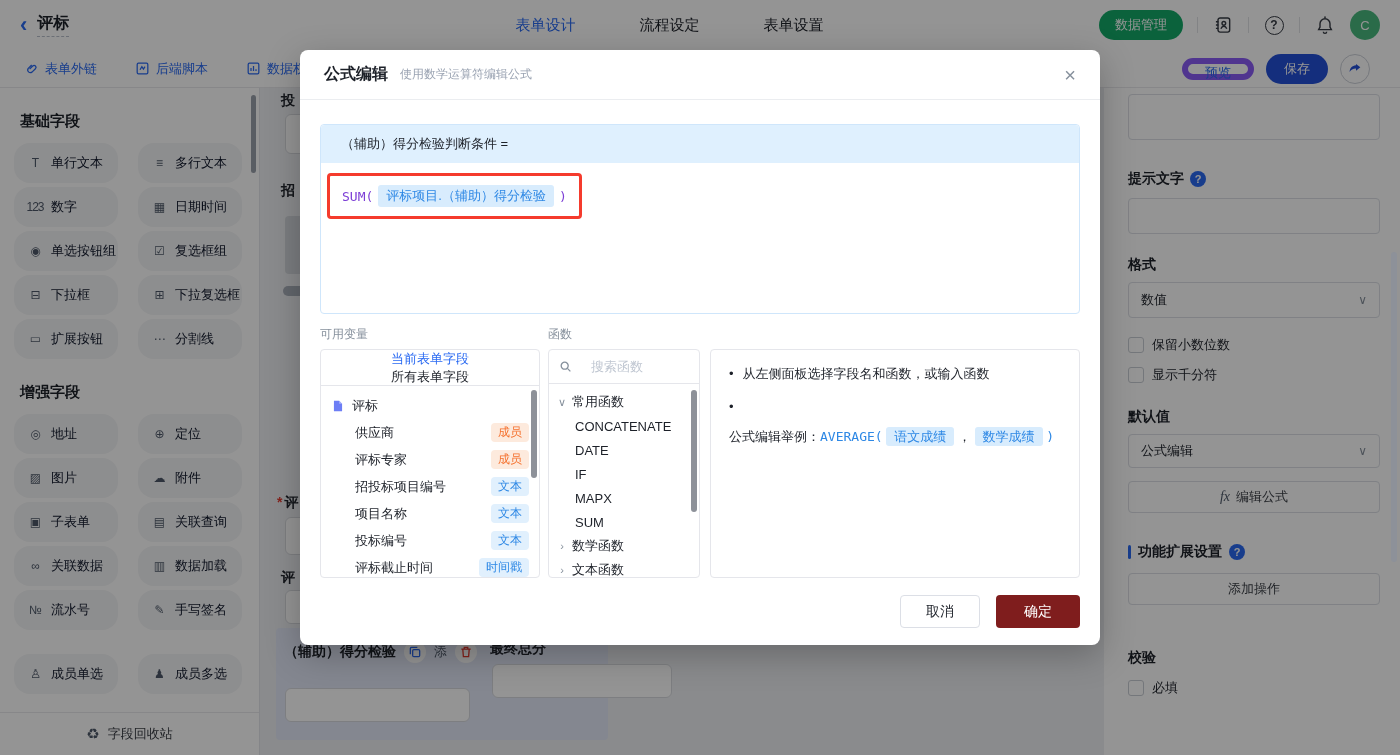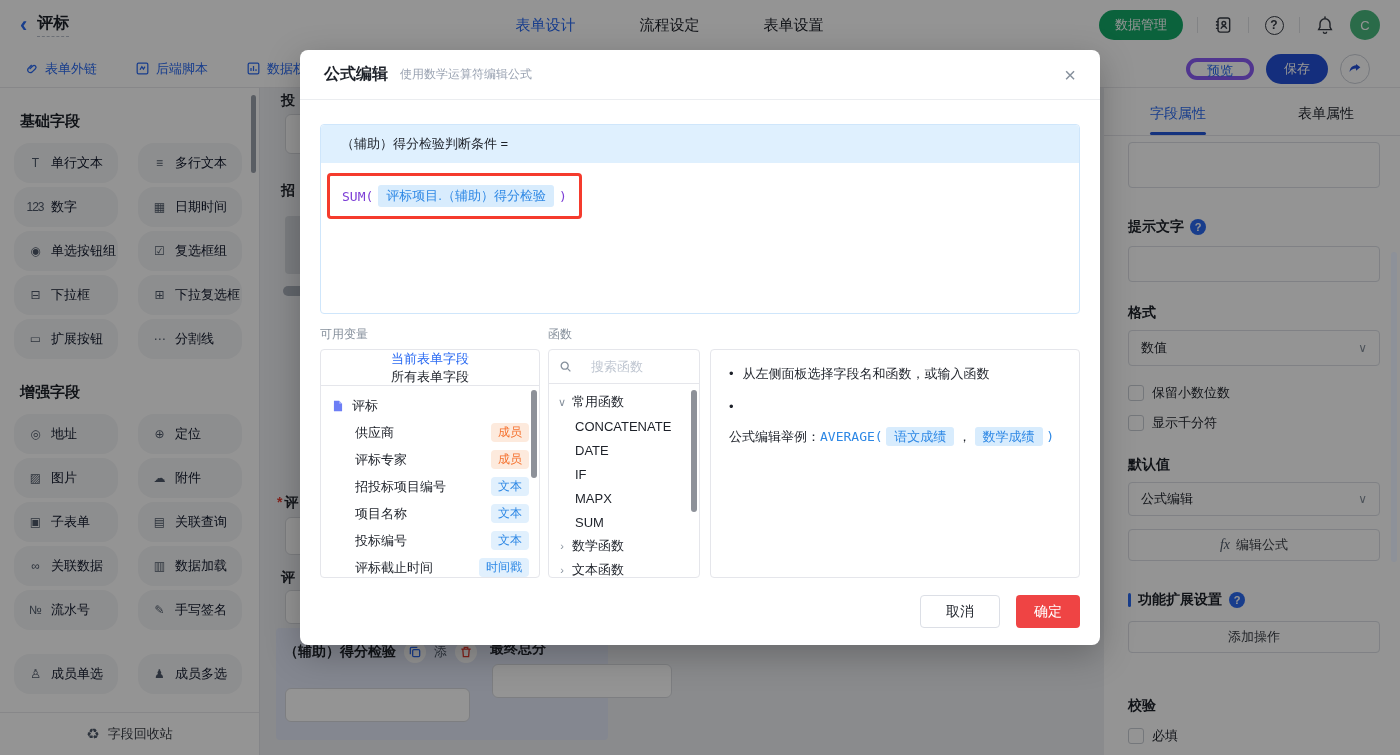--- a/index.html
+++ b/index.html
@@ -19,21 +19,21 @@
   .btn-green { height:30px; padding:0 16px; border-radius:15px; background:#14aa68; color:#fff; font-size:13px; display:flex; align-items:center; border:none; cursor:pointer; }
   .vsep { width:1px; height:16px; background:#e0e2e6; }
   .hico { width:22px; height:22px; display:flex; align-items:center; justify-content:center; color:#363b44; cursor:pointer; }
   .help-circ { width:19px; height:19px; border:1.6px solid #363b44; border-radius:50%; font-size:12px; font-weight:bold; display:flex; align-items:center; justify-content:center; }
   .avatar { width:30px; height:30px; border-radius:50%; background:#49b97e; color:#fff; font-size:13px; display:flex; align-items:center; justify-content:center; cursor:pointer; }
 
   
   .tbar { position:absolute; top:50px; left:0; right:0; height:38px; background:#fff; border-bottom:1px solid #e8e9ec; display:flex; align-items:center; padding:0 30px 0 24px; z-index:1; }
   .tbar-item { display:flex; align-items:center; gap:6px; color:#2a6af2; font-size:13px; margin-right:38px; cursor:pointer; }
   .tbar-right { margin-left:auto; display:flex; align-items:center; gap:12px; }
-  .btn-preview { height:22px; padding:0 17px; border-radius:15px; border:4px solid #8b5cf6; color:#2a6af2; background:#fff; font-size:13px; cursor:pointer; }
+  .btn-preview { height:22px; padding:0 17px; border-radius:15px; border:6px solid #8b5cf6; color:#2a6af2; background:#fff; font-size:13px; cursor:pointer; }
   .btn-save { height:30px; padding:0 18px; border-radius:15px; border:none; background:#2450d8; color:#fff; font-size:13px; cursor:pointer; }
   .btn-share { width:30px; height:30px; border-radius:50%; border:1px solid #ccd0d8; background:#fff; display:flex; align-items:center; justify-content:center; cursor:pointer; }
 
   
   .sidebar { position:absolute; top:88px; left:0; bottom:0; width:260px; background:#fff; border-right:1px solid #e4e6ea; padding:24px 0 0 14px; overflow:hidden; z-index:1; }
   .sb-title { font-size:15px; font-weight:bold; margin:0 0 12px 6px; }
   .sb-section { margin-bottom:24px; }
   .sb-grid { display:grid; grid-template-columns:104px 104px; gap:4px 20px; }
   .sb-item { height:40px; background:#f3f4f6; border-radius:16px; display:flex; align-items:center; padding:0 0 0 12px; gap:7px; cursor:grab; }
   .sb-ico { width:18px; font-size:12px; color:#4e5969; text-align:center; letter-spacing:-1px; flex:none; }
@@ -114,21 +114,21 @@
   .chev::before { content:"›"; }
   .fn-group-head[data-exp="true"] .chev::before { content:"∨"; }
   .fn-item { height:24px; display:flex; align-items:center; padding-left:18px; font-size:13px; cursor:pointer; }
   .fn-scroll { position:absolute; right:2px; top:40px; width:6px; height:122px; background:#8d9199; border-radius:3px; }
   .help-panel { flex:1; border:1px solid #e5e6eb; border-radius:4px; padding:14px 18px; }
   .h-line { display:flex; align-items:flex-start; gap:9px; font-size:13px; margin-bottom:12px; line-height:1.6; flex-wrap:wrap; }
   .bullet { color:#1d2129; }
   .h-blue { color:#2e88e5; font-family:"DejaVu Sans Mono",monospace; }
   .m-foot { display:flex; justify-content:flex-end; gap:16px; margin-top:17px; padding-right:20px; }
   .btn-cancel { width:80px; height:33px; border:1px solid #dcdfe6; border-radius:4px; background:#fff; font-size:14px; color:#1d2129; cursor:pointer; }
-  .btn-ok { width:64px; height:33px; border:none; border-radius:4px; background:#ef4444; color:#fff; font-size:14px; cursor:pointer; }
+  .btn-ok { width:84px; height:33px; border:none; border-radius:4px; background:#7f1d1d; color:#fff; font-size:14px; cursor:pointer; }
 </style>
 </head>
 <body>
 
 <div class="app">
 
   <header class="hdr">
     <div class="hdr-left">
       <span class="back-ico">‹</span>
       <span class="app-title">评标</span>
@@ -342,25 +342,20 @@
         </span>
       </div>
       <div class="sel-input"></div>
     </div>
 
     <span class="cv cv-label" style="left:230px;top:552px">最终总分</span>
     <div class="cv cv-input" style="left:232px;top:576px;width:180px;height:34px"></div>
   </div>
 
   <aside class="panel">
-    <div class="panel-tabs">
-
-    <span class="panel-tab" data-active="true">字段属性</span>
-        <span class="panel-tab" data-active="false">表单属性</span>
-      </div>
     <div class="panel-body">
       <div class="p-box" style="height:46px"></div>
 
       <div class="p-label" style="margin-top:30px">
         <span>提示文字</span>
         <span class="q-ico">?</span>
       </div>
       <div class="p-box" style="height:36px;margin-top:10px"></div>
 
       <div class="p-label" style="margin-top:22px">

